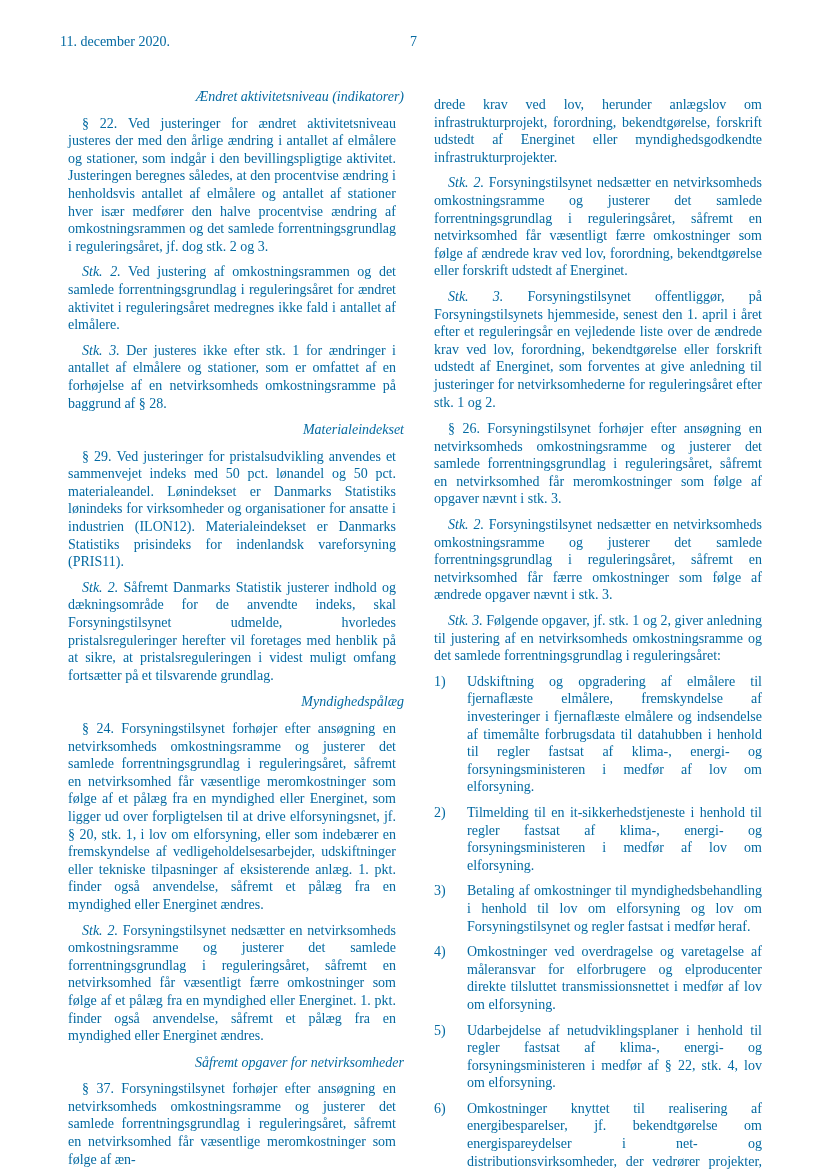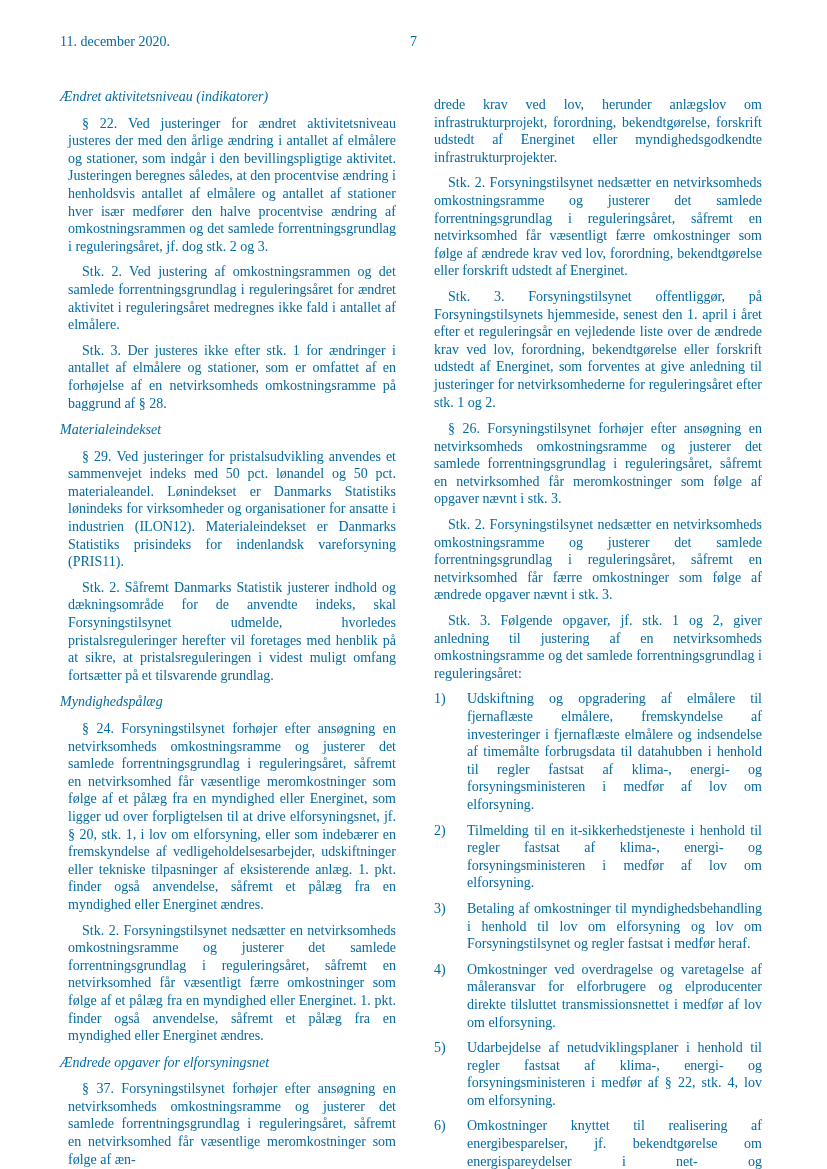--- a/index.html
+++ b/index.html
@@ -44,41 +44,42 @@
     width: 710px;
     display: flex;
     gap: 22px;
   }
   .column {
     flex: 1 1 0;
     min-width: 0;
   }
   .heading {
     font-style: italic;
-    text-align: left;
+    text-align: right;
     margin: 9px 0 9px 0;
   }
   .column > .heading:first-child {
     margin-top: 0;
   }
   .para {
     text-align: justify;
     text-indent: 14px;
     margin: 8px;
   }
   .para.no-indent {
     text-indent: 0;
   }
   .para.spaced {
     margin-top: 9px;
   }
   .lead-bold {
     font-weight: normal;
   }
   .lead-italic {
+    font-style: italic;
   }
   .list-item {
     position: relative;
     padding-left: 33px;
     text-indent: 0;
     text-align: justify;
   }
   .list-item .marker {
     position: absolute;
     left: 0;
@@ -98,21 +99,21 @@
         <div class="heading">Ændret aktivitetsniveau (indikatorer)</div>
         <div class="para"><span class="lead-bold">§ 22.</span> Ved justeringer for ændret aktivitetsniveau justeres der med den årlige ændring i antallet af elmålere og stationer, som indgår i den bevillingspligtige aktivitet. Justeringen beregnes således, at den procentvise ændring i henholdsvis antallet af elmålere og antallet af stationer hver især medfører den halve procentvise ændring af omkostningsrammen og det samlede forrentningsgrundlag i reguleringsåret, jf. dog stk. 2 og 3.</div>
         <div class="para"><span class="lead-italic">Stk. 2.</span> Ved justering af omkostningsrammen og det samlede forrentningsgrundlag i reguleringsåret for ændret aktivitet i reguleringsåret medregnes ikke fald i antallet af elmålere.</div>
         <div class="para"><span class="lead-italic">Stk. 3.</span> Der justeres ikke efter stk. 1 for ændringer i antallet af elmålere og stationer, som er omfattet af en forhøjelse af en netvirksomheds omkostningsramme på baggrund af § 28.</div>
         <div class="heading">Materialeindekset</div>
         <div class="para"><span class="lead-bold">§ 29.</span> Ved justeringer for pristalsudvikling anvendes et sammenvejet indeks med 50 pct. lønandel og 50 pct. materialeandel. Lønindekset er Danmarks Statistiks lønindeks for virksomheder og organisationer for ansatte i industrien (ILON12). Materialeindekset er Danmarks Statistiks prisindeks for indenlandsk vareforsyning (PRIS11).</div>
         <div class="para"><span class="lead-italic">Stk. 2.</span> Såfremt Danmarks Statistik justerer indhold og dækningsområde for de anvendte indeks, skal Forsyningstilsynet udmelde, hvorledes pristalsreguleringer herefter vil foretages med henblik på at sikre, at pristalsreguleringen i videst muligt omfang fortsætter på et tilsvarende grundlag.</div>
         <div class="heading">Myndighedspålæg</div>
         <div class="para"><span class="lead-bold">§ 24.</span> Forsyningstilsynet forhøjer efter ansøgning en netvirksomheds omkostningsramme og justerer det samlede forrentningsgrundlag i reguleringsåret, såfremt en netvirksomhed får væsentlige meromkostninger som følge af et pålæg fra en myndighed eller Energinet, som ligger ud over forpligtelsen til at drive elforsyningsnet, jf. § 20, stk. 1, i lov om elforsyning, eller som indebærer en fremskyndelse af vedligeholdelsesarbejder, udskiftninger eller tekniske tilpasninger af eksisterende anlæg. 1. pkt. finder også anvendelse, såfremt et pålæg fra en myndighed eller Energinet ændres.</div>
         <div class="para"><span class="lead-italic">Stk. 2.</span> Forsyningstilsynet nedsætter en netvirksomheds omkostningsramme og justerer det samlede forrentningsgrundlag i reguleringsåret, såfremt en netvirksomhed får væsentligt færre omkostninger som følge af et pålæg fra en myndighed eller Energinet. 1. pkt. finder også anvendelse, såfremt et pålæg fra en myndighed eller Energinet ændres.</div>
-        <div class="heading">Ændrede opgaver for elforsyningsnet</div>
+        <div class="heading">Såfremt opgaver for netvirksomheder</div>
         <div class="para"><span class="lead-bold">§ 37.</span> Forsyningstilsynet forhøjer efter ansøgning en netvirksomheds omkostningsramme og justerer det samlede forrentningsgrundlag i reguleringsåret, såfremt en netvirksomhed får væsentlige meromkostninger som følge af æn-</div>
       </div>
     <div class="column" id="col-right">
         <div class="para no-indent">drede krav ved lov, herunder anlægslov om infrastrukturprojekt, forordning, bekendtgørelse, forskrift udstedt af Energinet eller myndighedsgodkendte infrastrukturprojekter.</div>
         <div class="para"><span class="lead-italic">Stk. 2.</span> Forsyningstilsynet nedsætter en netvirksomheds omkostningsramme og justerer det samlede forrentningsgrundlag i reguleringsåret, såfremt en netvirksomhed får væsentligt færre omkostninger som følge af ændrede krav ved lov, forordning, bekendtgørelse eller forskrift udstedt af Energinet.</div>
         <div class="para"><span class="lead-italic">Stk. 3.</span> Forsyningstilsynet offentliggør, på Forsyningstilsynets hjemmeside, senest den 1. april i året efter et reguleringsår en vejledende liste over de ændrede krav ved lov, forordning, bekendtgørelse eller forskrift udstedt af Energinet, som forventes at give anledning til justeringer for netvirksomhederne for reguleringsåret efter stk. 1 og 2.</div>
         <div class="para spaced"><span class="lead-bold">§ 26.</span> Forsyningstilsynet forhøjer efter ansøgning en netvirksomheds omkostningsramme og justerer det samlede forrentningsgrundlag i reguleringsåret, såfremt en netvirksomhed får meromkostninger som følge af opgaver nævnt i stk. 3.</div>
         <div class="para"><span class="lead-italic">Stk. 2.</span> Forsyningstilsynet nedsætter en netvirksomheds omkostningsramme og justerer det samlede forrentningsgrundlag i reguleringsåret, såfremt en netvirksomhed får færre omkostninger som følge af ændrede opgaver nævnt i stk. 3.</div>
         <div class="para"><span class="lead-italic">Stk. 3.</span> Følgende opgaver, jf. stk. 1 og 2, giver anledning til justering af en netvirksomheds omkostningsramme og det samlede forrentningsgrundlag i reguleringsåret:</div>
         <div class="para list-item"><span class="marker">1)</span>Udskiftning og opgradering af elmålere til fjernaflæste elmålere, fremskyndelse af investeringer i fjernaflæste elmålere og indsendelse af timemålte forbrugsdata til datahubben i henhold til regler fastsat af klima-, energi- og forsyningsministeren i medfør af lov om elforsyning.</div>

